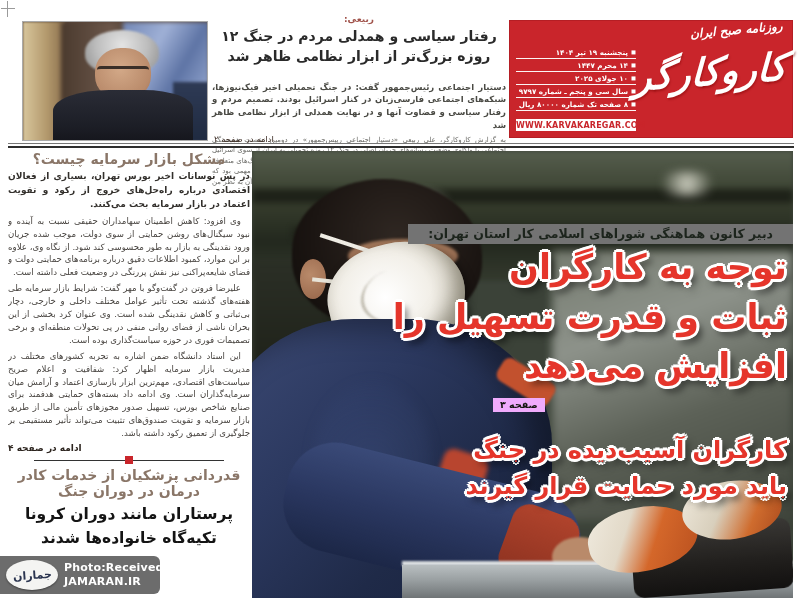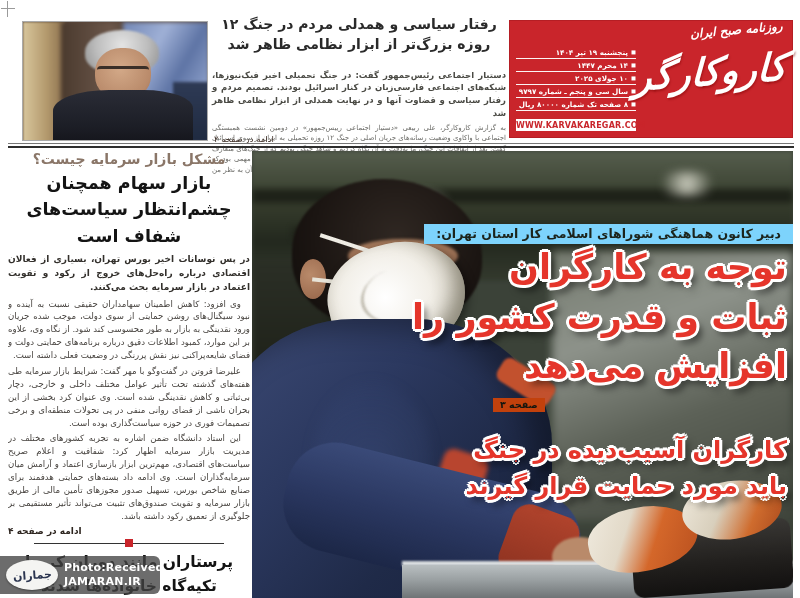--- a/index.html
+++ b/index.html
@@ -125,31 +125,31 @@
     transform:rotate(-8deg);
     background:linear-gradient(120deg,#efe9dc 0%,#d8cfbc 40%,#cf6c2e 70%,#a8481c 100%); }
   .ph-part { left:380px; top:372px; width:160px; height:70px; border-radius:10px;
     transform:rotate(-4deg);
     background:linear-gradient(180deg,#3a3835,#201e1c 60%,#121110); filter:blur(.5px); }
   .ph-metal { left:150px; top:414px; width:391px; height:33px;
     background:linear-gradient(180deg,#b9bfc1 0%,#9aa0a2 45%,#6f7476 100%); filter:blur(.5px); }
   .ph-metaledge { left:150px; top:410px; width:391px; height:5px; background:#d9dddf; filter:blur(1px); }
 
   
-  .ov-kicker { position:absolute; right:0; background:#7dd3fc; color:#1c241c; font-weight:bold;
-    direction:rtl; padding:2px 12px 3px; white-space:nowrap; }
+  .ov-kicker { position:absolute; right:0; background:#737373; color:#1c241c; font-weight:bold;
+    direction:rtl; padding:2px 20px 3px; white-space:nowrap; }
   .ov-kicker1 { top:73px; font-size:12.5px; }
   .ov-kicker2 { top:263px; font-size:11.5px; }
   .ov-headline { position:absolute; right:6px; direction:rtl; text-align:right; font-weight:bold;
     color:#e5352b;
     text-shadow:-2px -2px 0 #fff,2px -2px 0 #fff,-2px 2px 0 #fff,2px 2px 0 #fff,
       0 -3px 0 #fff,0 3px 0 #fff,-3px 0 0 #fff,3px 0 0 #fff,5px 6px 7px rgba(0,0,0,.55); }
   .ov-headline1 { top:92px; font-size:35px; line-height:1.42; }
   .ov-headline2 { top:281px; font-size:24px; line-height:1.5; }
-  .ov-pageref { position:absolute; left:241px; top:247px; background:#c2410c; color:#14160f;
+  .ov-pageref { position:absolute; left:241px; top:247px; background:#f0abfc; color:#14160f;
     font-size:9.5px; font-weight:bold; padding:1px 7px 2px; direction:rtl; }
 
   
   .watermark { left:0; top:556px; width:160px; height:38px; background:rgba(66,66,66,.78);
     border-radius:0 6px 6px 0; display:flex; align-items:center; gap:6px; padding:3px 6px; z-index:30; }
   .wm-oval { width:52px; height:30px; background:#f4f4f2; border-radius:50%;
     display:flex; align-items:center; justify-content:center; flex:none;
     box-shadow:0 1px 2px rgba(0,0,0,.4); }
   .wm-logo { color:#2b3550; font-size:11px; font-weight:bold; transform:rotate(-4deg); direction:rtl; }
   .wm-text { color:#fff; font-size:11px; font-weight:bold; line-height:1.25; letter-spacing:.2px; }
@@ -164,20 +164,21 @@
   <div class="pr pr-wall"></div>
   <div class="pr pr-banner"></div>
   <div class="pr pr-chair"></div>
   <div class="pr pr-hair"></div>
   <div class="pr pr-face"></div>
   <div class="pr pr-glasses"></div>
   <div class="pr pr-suit"></div>
 </div>
 
 <div class="abs top-story">
+  <div class="ts-kicker">ربیعی:</div>
   <div class="ts-headline">رفتار سیاسی و همدلی مردم در جنگ ۱۲ روزه بزرگ‌تر از ابزار نظامی ظاهر شد</div>
   <div class="ts-lead">دستیار اجتماعی رئیس‌جمهور گفت: در جنگ تحمیلی اخیر فیک‌نیوزها، شبکه‌های اجتماعی فارسی‌زبان در کنار اسرائیل بودند. تصمیم مردم و رفتار سیاسی و قضاوت آنها و در نهایت همدلی از ابزار نظامی ظاهر شد</div>
   <div class="ts-body">به گزارش کاروکارگر، علی ربیعی «دستیار اجتماعی رییس‌جمهور» در دومین نشست همبستگی اجتماعی با واکاوی وضعیت رسانه‌های جریان اصلی در جنگ ۱۲ روزه تحمیلی به ایران از سوی اسرائیل گفت: بعد از اتفاقات این جنگ، ما به‌دقت به آن نگاه کردیم و شاهد جنگی بودیم که از جنگ‌های متعارف کاملاً متفاوت بود و از تصویر جنگ خلیج فارس و نگاه‌های منطقه‌ای، یکی از جنگ‌های مهمی بود که آمریکا و ناتو در آن مداخله کردند. در این جنگ آنچه رخ داده است، موضوع نگاه کردن به آن به نظر من یک راهبرد است.</div>
   <div class="ts-cont">ادامه در صفحه ۲</div>
 </div>
 
 <div class="abs masthead">
   <div class="mh-tagline">روزنامه صبح ایران</div>
   <div class="mh-logo">کاروکارگر</div>
   <div class="mh-info">
@@ -203,36 +204,36 @@
     </div>
   </div>
   <div class="mh-site">WWW.KARVAKAREGAR.COM</div>
 </div>
 
 <div class="abs header-rule"></div>
 
 <div class="abs left-col">
   <div>
     <div class="lc-kicker">مشکل بازار سرمایه چیست؟</div>
-    <div class="lc-headline1">بازار سهام همچنان چشم‌انتظار سیاست‌های شفاف است</div>
     <div class="lc-lead">در پس نوسانات اخیر بورس تهران، بسیاری از فعالان اقتصادی درباره راه‌حل‌های خروج از رکود و تقویت اعتماد در بازار سرمایه بحث می‌کنند.</div>
     <div class="lc-body">وی افزود: کاهش اطمینان سهامداران حقیقی نسبت به آینده و نبود سیگنال‌های روشن حمایتی از سوی دولت، موجب شده جریان ورود نقدینگی به بازار به طور محسوسی کند شود. از نگاه وی، علاوه بر این موارد، کمبود اطلاعات دقیق درباره برنامه‌های حمایتی دولت و فضای شایعه‌پراکنی نیز نقش پررنگی در وضعیت فعلی داشته است.</div>
     <div class="lc-body">علیرضا فروتن در گفت‌وگو با مهر گفت: شرایط بازار سرمایه طی هفته‌های گذشته تحت تأثیر عوامل مختلف داخلی و خارجی، دچار بی‌ثباتی و کاهش نقدینگی شده است. وی عنوان کرد بخشی از این بحران ناشی از فضای روانی منفی در پی تحولات منطقه‌ای و برخی تصمیمات فوری در حوزه سیاست‌گذاری بوده است.</div>
     <div class="lc-body">این استاد دانشگاه ضمن اشاره به تجربه کشورهای مختلف در مدیریت بازار سرمایه اظهار کرد: شفافیت و اعلام صریح سیاست‌های اقتصادی، مهم‌ترین ابزار بازسازی اعتماد و آرامش میان سرمایه‌گذاران است. وی ادامه داد بسته‌های حمایتی هدفمند برای صنایع شاخص بورس، تسهیل صدور مجوزهای تأمین مالی از طریق بازار سرمایه و تقویت صندوق‌های تثبیت می‌تواند تأثیر مستقیمی بر جلوگیری از تعمیق رکود داشته باشد.</div>
     <div class="lc-controw">
       <span></span>
       <span class="lc-cont">ادامه در صفحه ۴</span>
     </div>
   </div>
 
   <div class="lc-divider">
     <span class="sq"></span>
   </div>
 
   <div>
+    <div class="lc-kicker">قدردانی پزشکیان از خدمات کادر درمان در دوران جنگ</div>
     <div class="lc-headline2">پرستاران مانند دوران کرونا تکیه‌گاه خانواده‌ها شدند</div>
 
   </div>
 </div>
 
 <div class="abs photo-main">
   <div class="ph ph-bgtop"></div>
   <div class="ph ph-shelf1"></div>
   <div class="ph ph-shelf2"></div>
   <div class="ph ph-spot1"></div>
@@ -255,21 +256,21 @@
   <div class="ph ph-wrist"></div>
   <div class="ph ph-metaledge"></div>
   <div class="ph ph-metal"></div>
   <div class="ph ph-part"></div>
   <div class="ph ph-glove1"></div>
   <div class="ph ph-glove2"></div>
 
   <div class="ov-kicker ov-kicker1">دبیر کانون هماهنگی شوراهای اسلامی کار استان تهران:</div>
   <div class="ov-headline ov-headline1">
     <div>توجه به کارگران</div>
-    <div>ثبات و قدرت کشور را</div>
+    <div>ثبات و قدرت تسهیل را</div>
     <div>افزایش می‌دهد</div>
   </div>
   <div class="ov-pageref">صفحه ۳</div>
   <div class="ov-headline ov-headline2">
     <div>کارگران آسیب‌دیده در جنگ</div>
     <div>باید مورد حمایت قرار گیرند</div>
   </div>
 </div>
 
 <div class="abs watermark">

